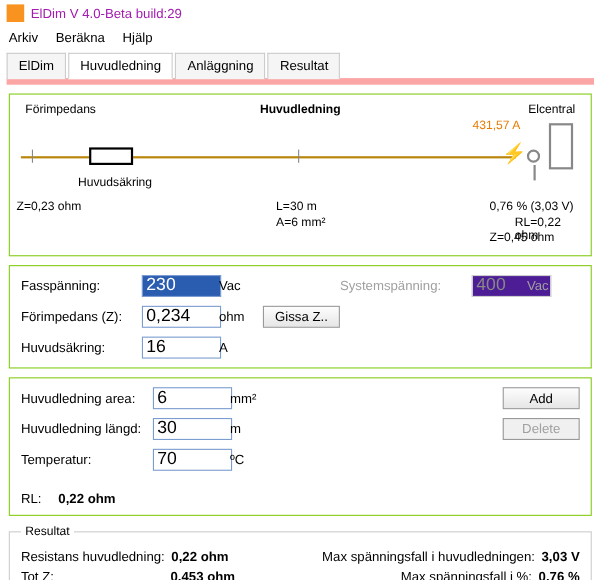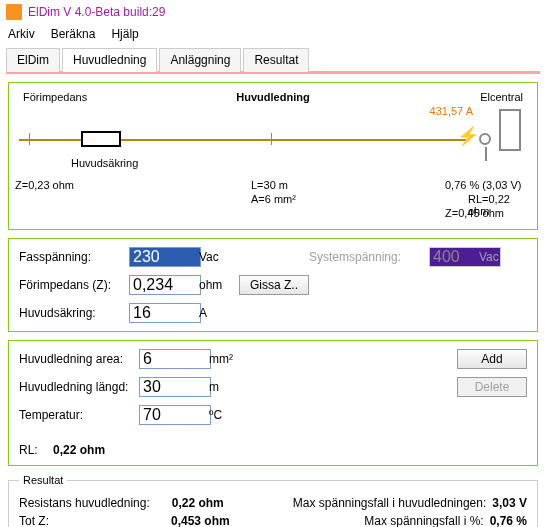--- a/index.html
+++ b/index.html
@@ -24,21 +24,21 @@
   }
   .title-text { color: #a21caf; font-size: 12px; }
   .menubar {
     display: flex;
     gap: 16px;
     padding: 3px 8px 6px 8px;
   }
   .menubar span { cursor: default; }
   .tabs {
     display: flex;
-    border-bottom: 3px solid #fca5a5;
+    border-bottom: 6px solid #fca5a5;
     margin: 0 6px;
   }
   .tab {
     padding: 4px 10px;
     border: 1px solid #ccc;
     border-bottom: none;
     margin-right: 2px;
     background: #f5f5f5;
     cursor: default;
     position: relative;
@@ -144,21 +144,21 @@
     margin: 0 8px 8px 8px;
     padding: 6px 10px 10px 10px;
     border: 1px solid #ccc;
   }
   fieldset.result legend { font-size: 11px; padding: 0 4px; }
   .result-row {
     display: flex;
     justify-content: space-between;
     margin-top: 4px;
   }
-  .result-left { display: flex; gap: 22px; min-width: 230px;}
+  .result-left { display: flex; gap: 6px; min-width: 230px;}
   .result-left .lab { min-width: 130px; }
   .result-right { display: flex; gap: 6px; align-items: center; }
   .bold { font-weight: bold; }
 </style>
 </head>
 <body>
 
 <div class="titlebar">
   <span class="app-icon"></span>
   <span class="title-text">ElDim V 4.0-Beta build:29</span>

